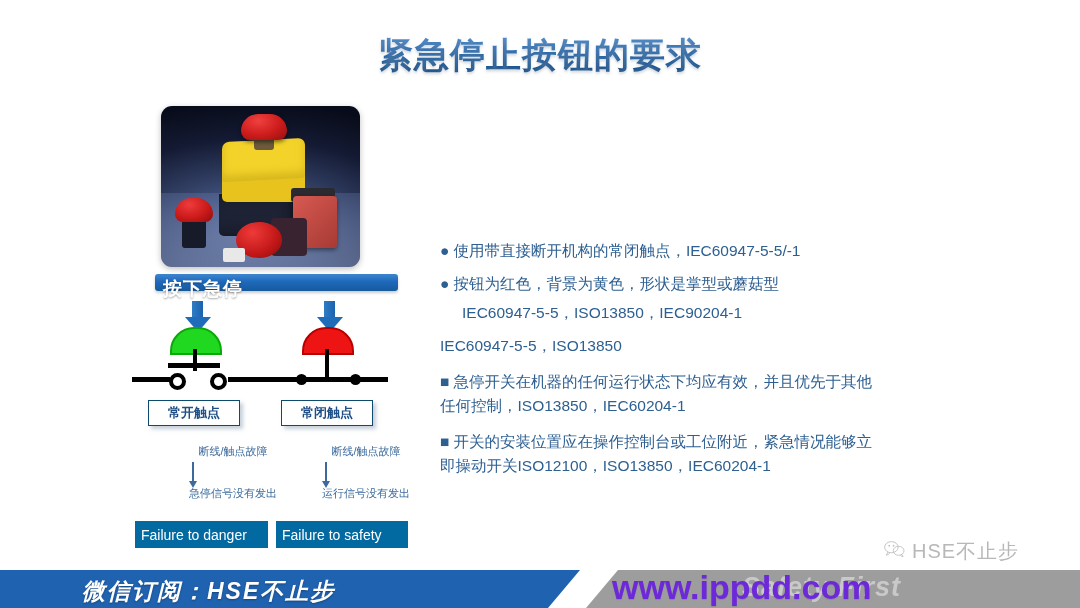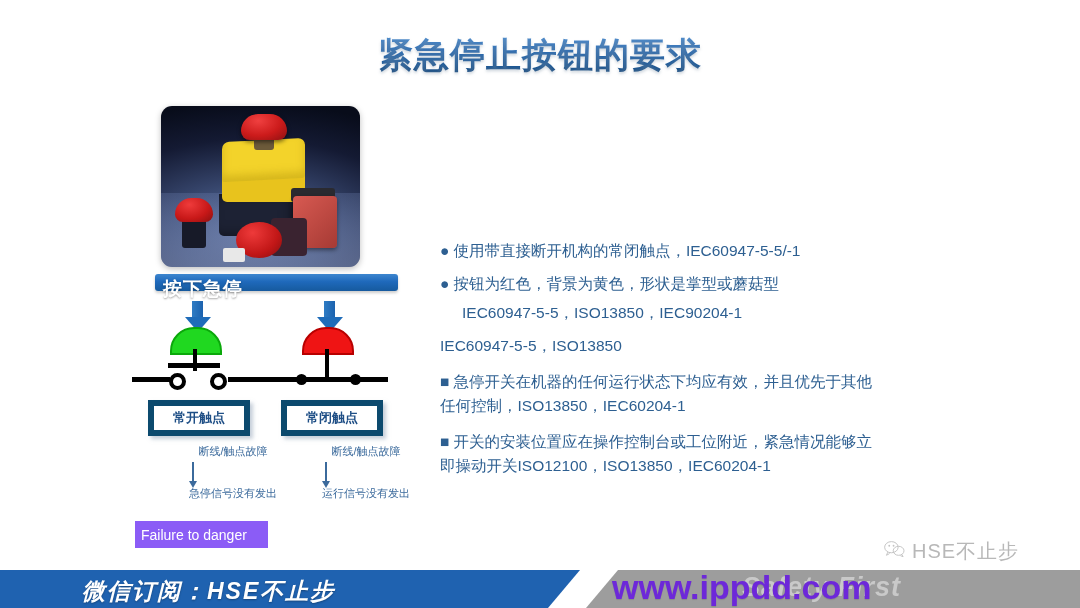--- a/index.html
+++ b/index.html
@@ -86,31 +86,31 @@
   .dome.green{background:#20d820;border:2px solid #0aa80a;}
   .dome.red{background:#ef1414;border:2px solid #b80000;}
   .stem{position:absolute;background:#000;width:4px;}
   .bar{position:absolute;background:#000;height:5px;}
   .wire{position:absolute;background:#000;height:5px;}
   .node-open{position:absolute;width:9px;height:9px;border-radius:50%;background:#fff;border:4px solid #000;}
   .node-closed{position:absolute;width:11px;height:11px;border-radius:50%;background:#000;}
 
   
   .cbox{
-    position:absolute;border:6px solid #0c4a6e;background:#ffffff;
+    position:absolute;border:1px solid #0c4a6e;background:#ffffff;
     color:#1f4f86;font-size:13px;font-weight:bold;
     display:flex;align-items:center;justify-content:center;
     box-shadow:3px 3px 4px rgba(150,165,185,.55);
   }
   .sublabel{position:absolute;color:#3b6a9c;font-size:11px;text-align:center;white-space:nowrap;margin-left:40px;}
   .dnarrow{position:absolute;width:2px;background:#3b6a9c;}
   .dnarrow:after{content:"";position:absolute;left:-3px;bottom:-6px;width:0;height:0;
                  border-left:4px solid transparent;border-right:4px solid transparent;border-top:7px solid #3b6a9c;}
   .fbox{
-    position:absolute;background:#8b5cf6;color:#fff;font-size:14px;
+    position:absolute;background:#0369a1;color:#fff;font-size:14px;
     display:flex;align-items:center;justify-content:flex-start;padding-left:6px;
     overflow:hidden;white-space:nowrap;
   }
 
   
   .lead{
     position:absolute;left:440px;top:146px;width:610px;
     font-size:26px;color:#2d5f91;white-space:nowrap;
   }
   .subhead{
@@ -211,20 +211,23 @@
   </div>
 
   <div class="cbox" style="left:281px;top:400px;width:90px;height:24px;">
     <span>常闭触点</span>
   </div>
   <div class="sublabel" style="left:279px;top:444px;width:94px;">断线/触点故障</div>
   <div class="dnarrow" style="left:325px;top:462px;height:20px;"></div>
   <div class="sublabel" style="left:271px;top:486px;width:110px;">
     <span class="bold-italic">运行</span><span>信号没有发出</span>
   </div>
+  <div class="fbox" style="left:276px;top:521px;width:126px;height:27px;">
+    <span>Failure to safety</span>
+  </div>
 
 
   <div class="bullets">
     <div class="bl">
       <span class="mk">●</span><span>使用带直接断开机构的常闭触点，IEC60947-5-5/-1</span>
     </div>
     <div class="bl tight">
       <span class="mk">●</span><span>按钮为红色，背景为黄色，形状是掌型或蘑菇型</span>
     </div>
     <div class="bl indent-line">IEC60947-5-5，ISO13850，IEC90204-1</div>

